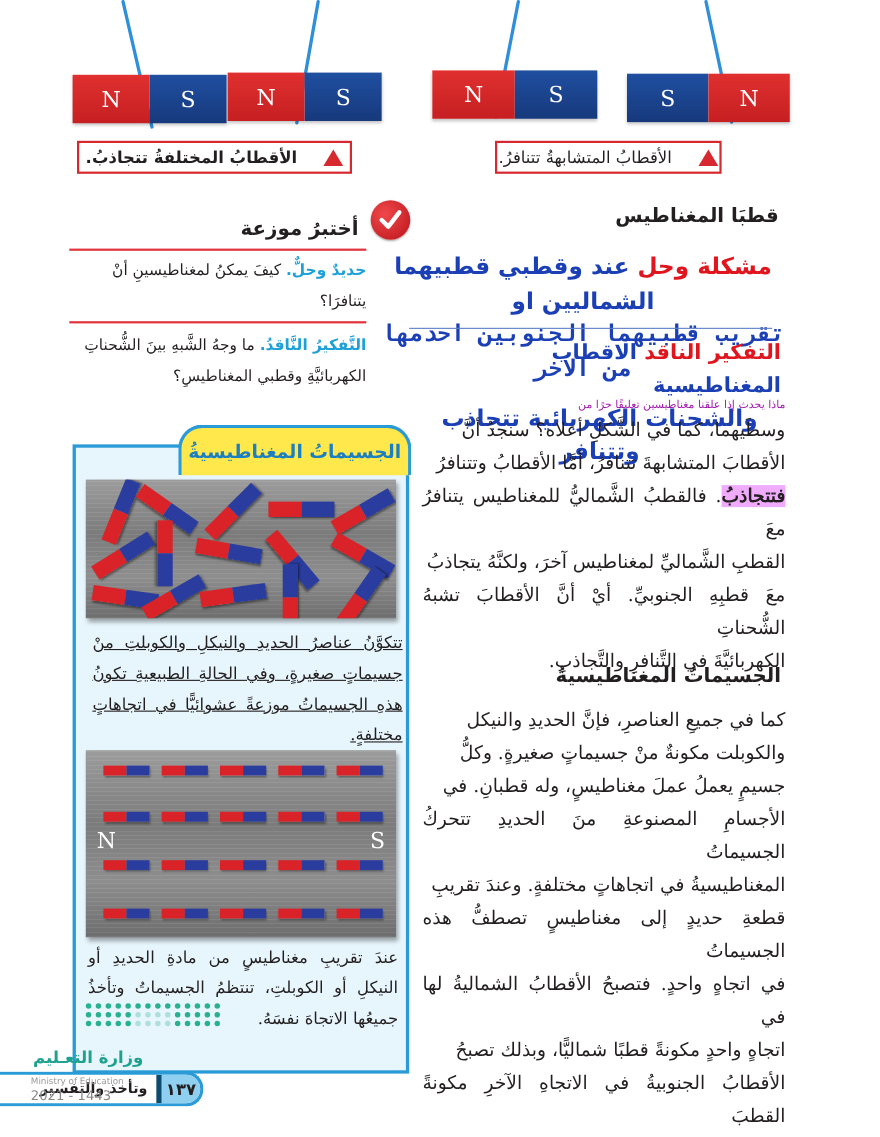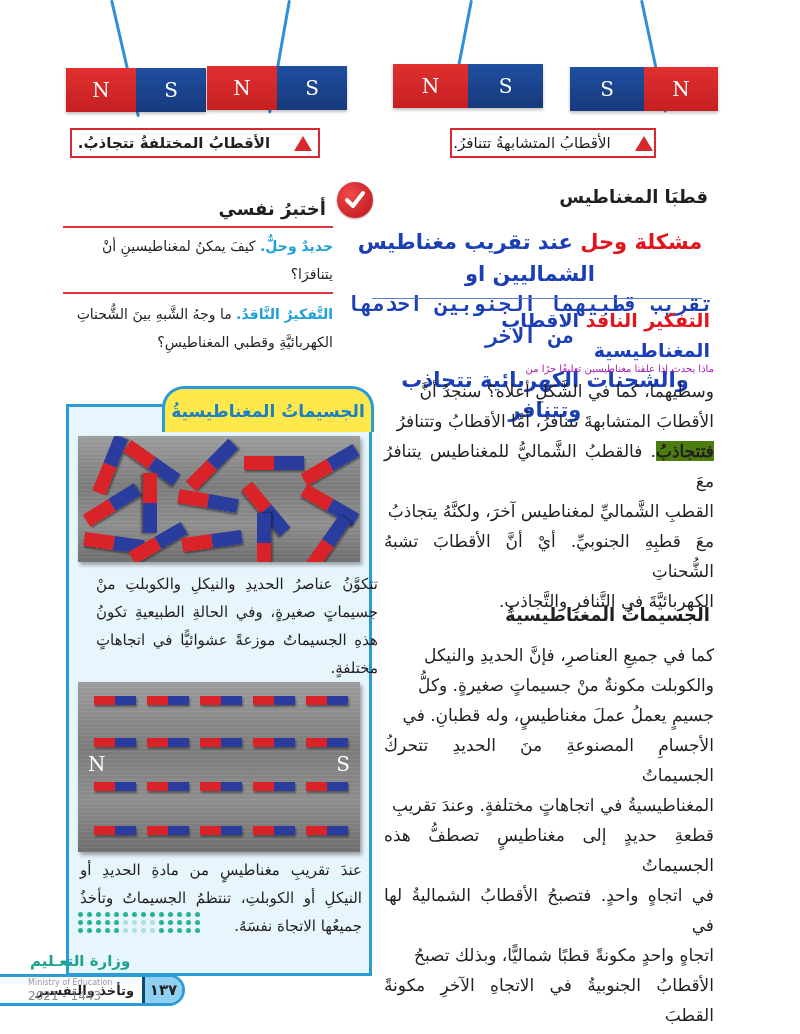--- a/index.html
+++ b/index.html
@@ -19,21 +19,21 @@
   .caption-box { position: absolute; height: 30px; border: 2px solid #d7282f; background: #fff;
     display: flex; align-items: center; justify-content: center; gap: 24px; direction: rtl;
     font-size: 15px; }
   .tri { width: 0; height: 0; border-left: 9px solid transparent; border-right: 9px solid transparent;
     border-bottom: 15px solid #d7282f; }
 
   
   .rtl { direction: rtl; text-align: right; }
   .heading { font-weight: bold; font-size: 18px; }
   .body-text { font-family: "DejaVu Serif", serif; font-size: 17px; line-height: 30px; text-align: justify; text-align-last: right; }
-  .highlight { background: #4d7c0f; font-weight: bold; }
+  .highlight { background: #f0abfc; font-weight: bold; }
 
   .overlay-blue { color: #1b3fb5; font-weight: bold; font-size: 21px; line-height: 32px; text-align: center; }
   .overlay-red { color: #e0151d; }
 
   
   .check-badge { position: absolute; width: 36px; height: 36px; border-radius: 50%;
     background: radial-gradient(circle at 35% 35%, #f0484a, #b9141b); display:flex; align-items:center; justify-content:center;
     box-shadow: 0 1px 2px rgba(0,0,0,0.35); }
   .red-rule { position: absolute; height: 2px; background: #e0343a; }
   .q-label { color: #1ea0d8; font-weight: bold; }
@@ -52,21 +52,21 @@
   .mini span { flex: 1; }
   .mini .r { background: #d92328; }
   .mini .b { background: #2a3c9e; }
   .photo-letter { position: absolute; color: #fff; font-family: "DejaVu Serif", serif; font-size: 20px; }
   .box-text { font-family: "DejaVu Serif", serif; font-size: 15px; line-height: 28px; text-align: justify; text-align-last: right; }
 
   
   .footer-bar { position: absolute; border: 3px solid #2a9bd6; border-left: none; border-radius: 0 16px 16px 0;
     background: #fff; display: flex; align-items: center; }
   .page-num { background: #8fd0f0; height: 100%; display:flex; align-items:center; justify-content:center;
-    font-weight: bold; font-size: 15px; border-radius: 0 13px 13px 0; border-left: 3px solid #0c4a6e; }
+    font-weight: bold; font-size: 15px; border-radius: 0 13px 13px 0; border-left: 5px solid #0c4a6e; }
   .ministry { color: #1ea28f; }
   .dots { display: grid; grid-template-columns: repeat(14, 7px); gap: 3px 2px; }
   .dots i { width: 5px; height: 5px; border-radius: 50%; background: #27b191; display:block; }
 </style>
 </head>
 <body>
 
 <div>
   <div class="string" style="left:110px;top:0;height:120px;transform:rotate(-13deg);"></div>
   <div class="string" style="left:288px;top:0;height:115px;transform:rotate(10deg);"></div>
@@ -99,21 +99,21 @@
     <div class="tri"></div>
     <span>الأقطابُ المتشابهةُ تتنافرُ.</span>
   </div>
 </div>
 
 <div class="abs rtl heading" style="right:92px;top:186px;">قطبَا المغناطيس</div>
 
 <div class="abs" style="left:345px;top:226px;width:370px;">
   <div class="overlay-blue rtl" style="text-align:center;">
     <span class="overlay-red">مشكلة وحل</span>
-    <span>عند تقريب  مغناطيس  الشماليين او</span>
+    <span>عند وقطبي  قطبيهما  الشماليين او</span>
   </div>
   <div class="overlay-blue rtl" style="text-align:center;font-family:Liberation Mono, monospace;">تقريب قطبيهما الجنوبين احدمها من الاخر</div>
 </div>
 <div class="abs" style="left:372px;top:298px;width:330px;height:1px;background:#5b7fc7;"></div>
 <div class="abs" style="left:380px;top:305px;width:330px;">
   <div class="overlay-blue rtl" style="text-align:right;font-size:19px;line-height:30px;">
     <span class="overlay-red">التفكير الناقد</span>
     <span>الاقطاب المغناطيسية</span>
   </div>
   <div class="overlay-blue rtl" style="text-align:center;font-size:21px;line-height:30px;">والشحنات الكهربائية تتجاذب وتتنافر</div>
@@ -143,21 +143,21 @@
   <div>الأقطابُ الجنوبيةُ في الاتجاهِ الآخرِ مكونةً القطبَ</div>
   <div>الجنوبيَّ. مما يجعلُ قطعةَ الحديدِ مغناطيسًا.</div>
 </div>
 
 <div>
   <div class="check-badge" style="left:337px;top:182px;">
     <svg width="22" height="22" viewBox="0 0 22 22">
         <path d="M3 11 L9 17 L19 4" stroke="#fff" stroke-width="4" fill="none" stroke-linecap="round" stroke-linejoin="round"></path>
       </svg>
   </div>
-  <div class="abs rtl heading" style="right:474px;top:198px;font-size:18px;">أختبرُ نفسي</div>
+  <div class="abs rtl heading" style="right:474px;top:198px;font-size:18px;">أختبرُ موزعة</div>
   <div class="red-rule" style="left:63px;top:226px;width:270px;"></div>
   <div class="abs rtl q-text" style="left:63px;top:232px;width:270px;">
     <span class="q-label">حديدٌ وحلٌّ.</span>
     <span>كيفَ يمكنُ لمغناطيسينِ أنْ يتنافرَا؟</span>
   </div>
   <div class="red-rule" style="left:63px;top:292px;width:270px;"></div>
   <div class="abs rtl q-text" style="left:63px;top:300px;width:270px;">
     <span class="q-label">التَّفكيرُ النَّاقدُ.</span>
     <span>ما وجهُ الشَّبهِ بينَ الشُّحناتِ الكهربائيَّةِ وقطبي المغناطيسِ؟</span>
   </div>
@@ -224,21 +224,21 @@
   <div class="mini" style="left:156px;top:100px;transform:rotate(-90deg);">
       <span class="r"></span>
       <span class="b"></span>
     </div>
   <div class="mini" style="left:220px;top:100px;transform:rotate(-55deg);">
       <span class="r"></span>
       <span class="b"></span>
     </div>
 </div>
 
-<div class="abs rtl box-text" style="left:96px;top:570px;width:282px;">تتكوَّنُ عناصرُ الحديدِ والنيكلِ والكوبلتِ منْ جسيماتٍ صغيرةٍ، وفي الحالةِ الطبيعيةِ تكونُ هذهِ الجسيماتُ موزعةً عشوائيًّا في اتجاهاتٍ مختلفةٍ.</div>
+<div class="abs rtl box-text" style="left:84px;top:570px;width:282px;text-decoration:underline;">تتكوَّنُ عناصرُ الحديدِ والنيكلِ والكوبلتِ منْ جسيماتٍ صغيرةٍ، وفي الحالةِ الطبيعيةِ تكونُ هذهِ الجسيماتُ موزعةً عشوائيًّا في اتجاهاتٍ مختلفةٍ.</div>
 
 <div class="photo" style="left:78px;top:682px;width:282px;height:170px;">
   <div id="aligned-grid"></div>
   <div class="photo-letter" style="left:10px;top:70px;">N</div>
   <div class="photo-letter" style="right:10px;top:70px;">S</div>
 <div class="mini" style="left: 16px; top: 14px; width: 42px; height: 9px;">
       <span class="r"></span>
       <span class="b"></span>
     </div>
     <div class="mini" style="left: 69px; top: 14px; width: 42px; height: 9px;">

